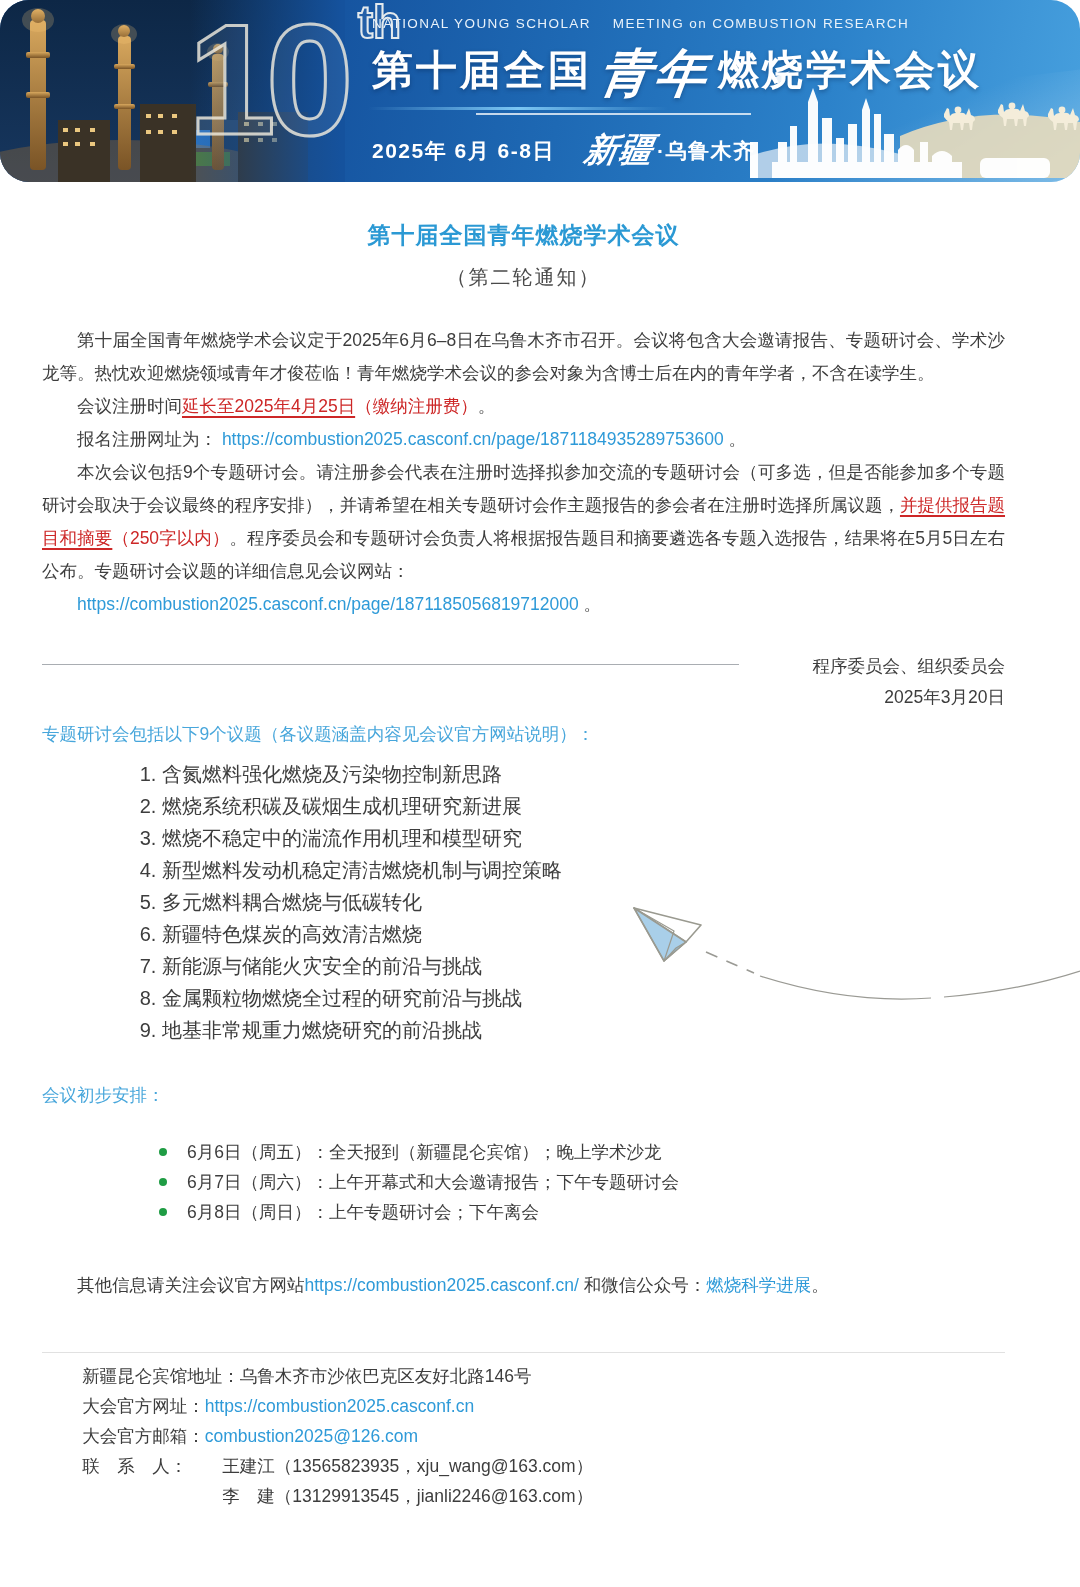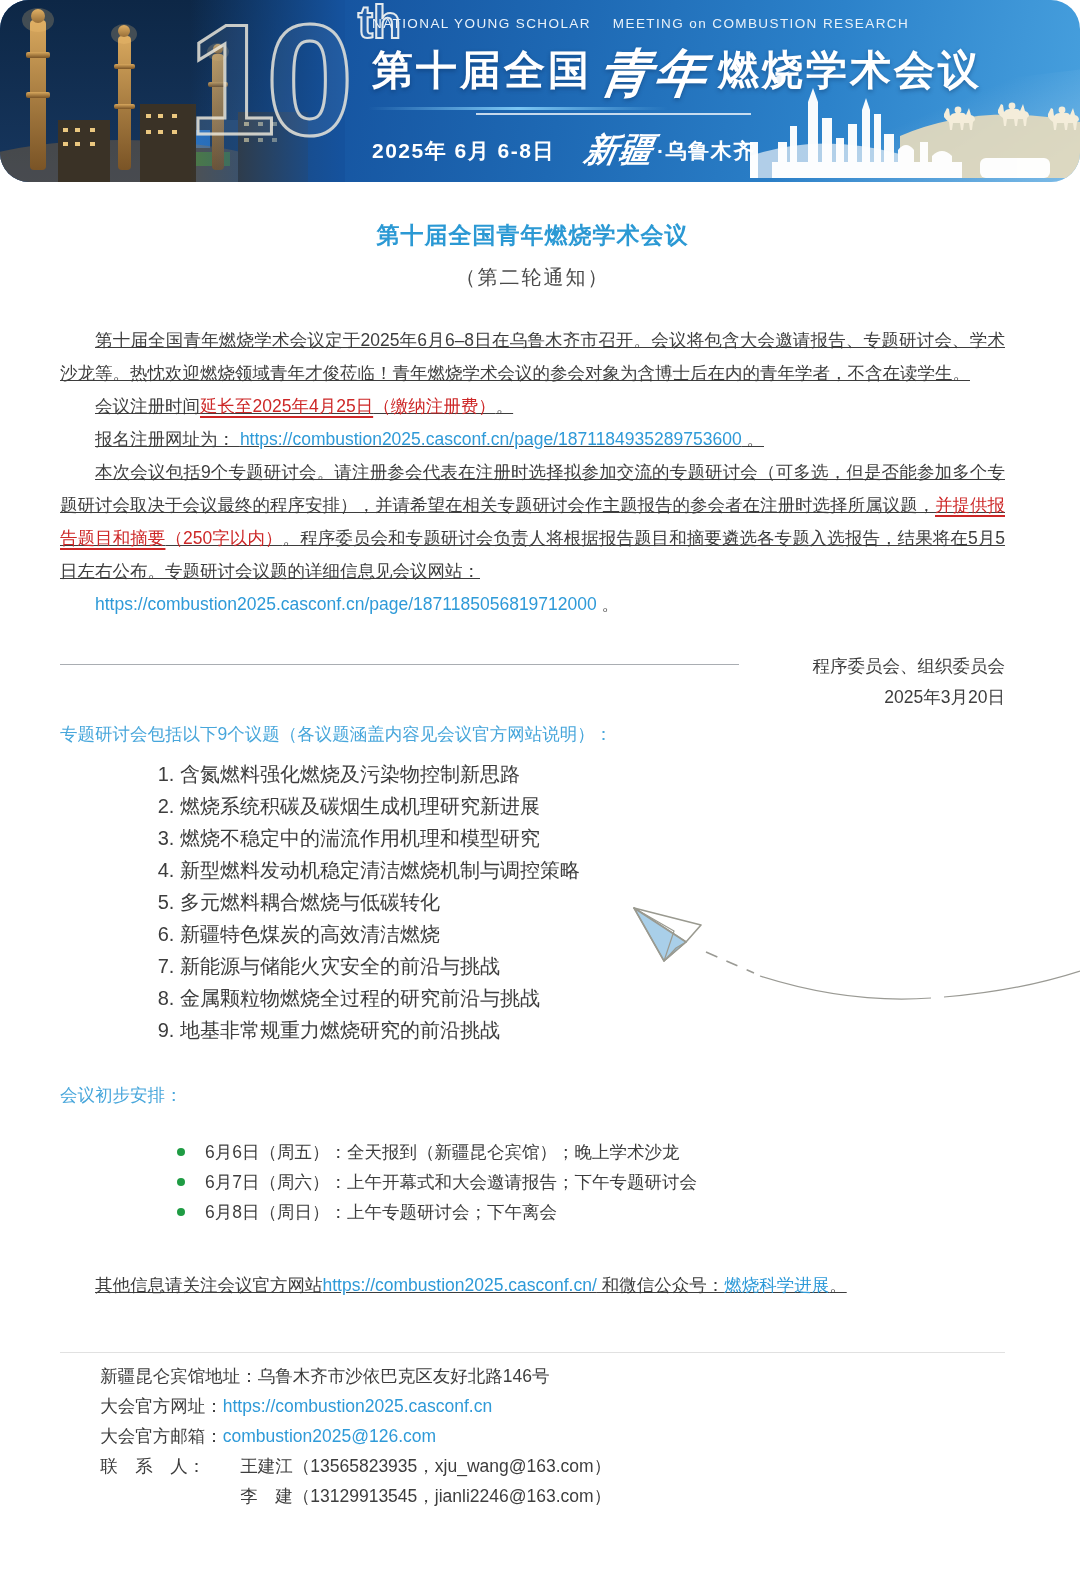--- a/index.html
+++ b/index.html
@@ -39,25 +39,25 @@
   .calli { font-style:italic; font-size:52px; font-weight:700; margin:0 8px; transform:skewX(-8deg) translateY(4px); }
   .title-underline { width:275px; height:2px; background:rgba(255,255,255,.75); margin:8px 0 0 104px; }
   .streak { position:absolute; left:368px; top:107px; width:300px; height:3px;
     background:linear-gradient(to right, rgba(130,205,255,0), rgba(140,215,255,.85), rgba(130,205,255,0)); }
   .date-line { margin-top:13px; color:#fff; font-size:21px; font-weight:700; letter-spacing:1.5px;
     display:flex; align-items:center; }
   .calli-sm { font-style:italic; font-size:33px; margin:0 3px 0 30px; transform:skewX(-10deg); }
   .skyline { position:absolute; right:0; bottom:0; }
 
   
-  .doc { padding:0 75px 0 60px; }
+  .doc { padding:0 75px 0 42px; }
   .doc-title { margin-top:38px; text-align:center; color:#2b99d4; font-size:23px; font-weight:700; letter-spacing:1px; }
   .doc-subtitle { margin-top:13px; text-align:center; color:#4a4a4a; font-size:20px; letter-spacing:2px; }
   .para { margin:0; font-size:17.5px; line-height:33px; text-align:justify; color:#3d3d3d; }
-  .indent { text-indent:2em;text-decoration:underline; }
+  .indent { text-indent:2em; }
   .first-para { margin-top:33px; }
   .red { color:#cd2727; }
   .red-u { color:#cd2727; text-decoration:underline; text-decoration-thickness:1.5px; text-underline-offset:4px; }
   .link { color:#2e9ad8; text-decoration:none; cursor:pointer; }
   .link-line { text-indent:2em; }
 
   .sig-row { display:flex; align-items:flex-start; margin-top:30px; }
   .sig-rule { flex:1; height:1px; background:#a9adb2; margin-top:13px; }
   .sig-block { margin-left:74px; text-align:right; font-size:17.5px; line-height:31px; white-space:nowrap; color:#3d3d3d; }
 

